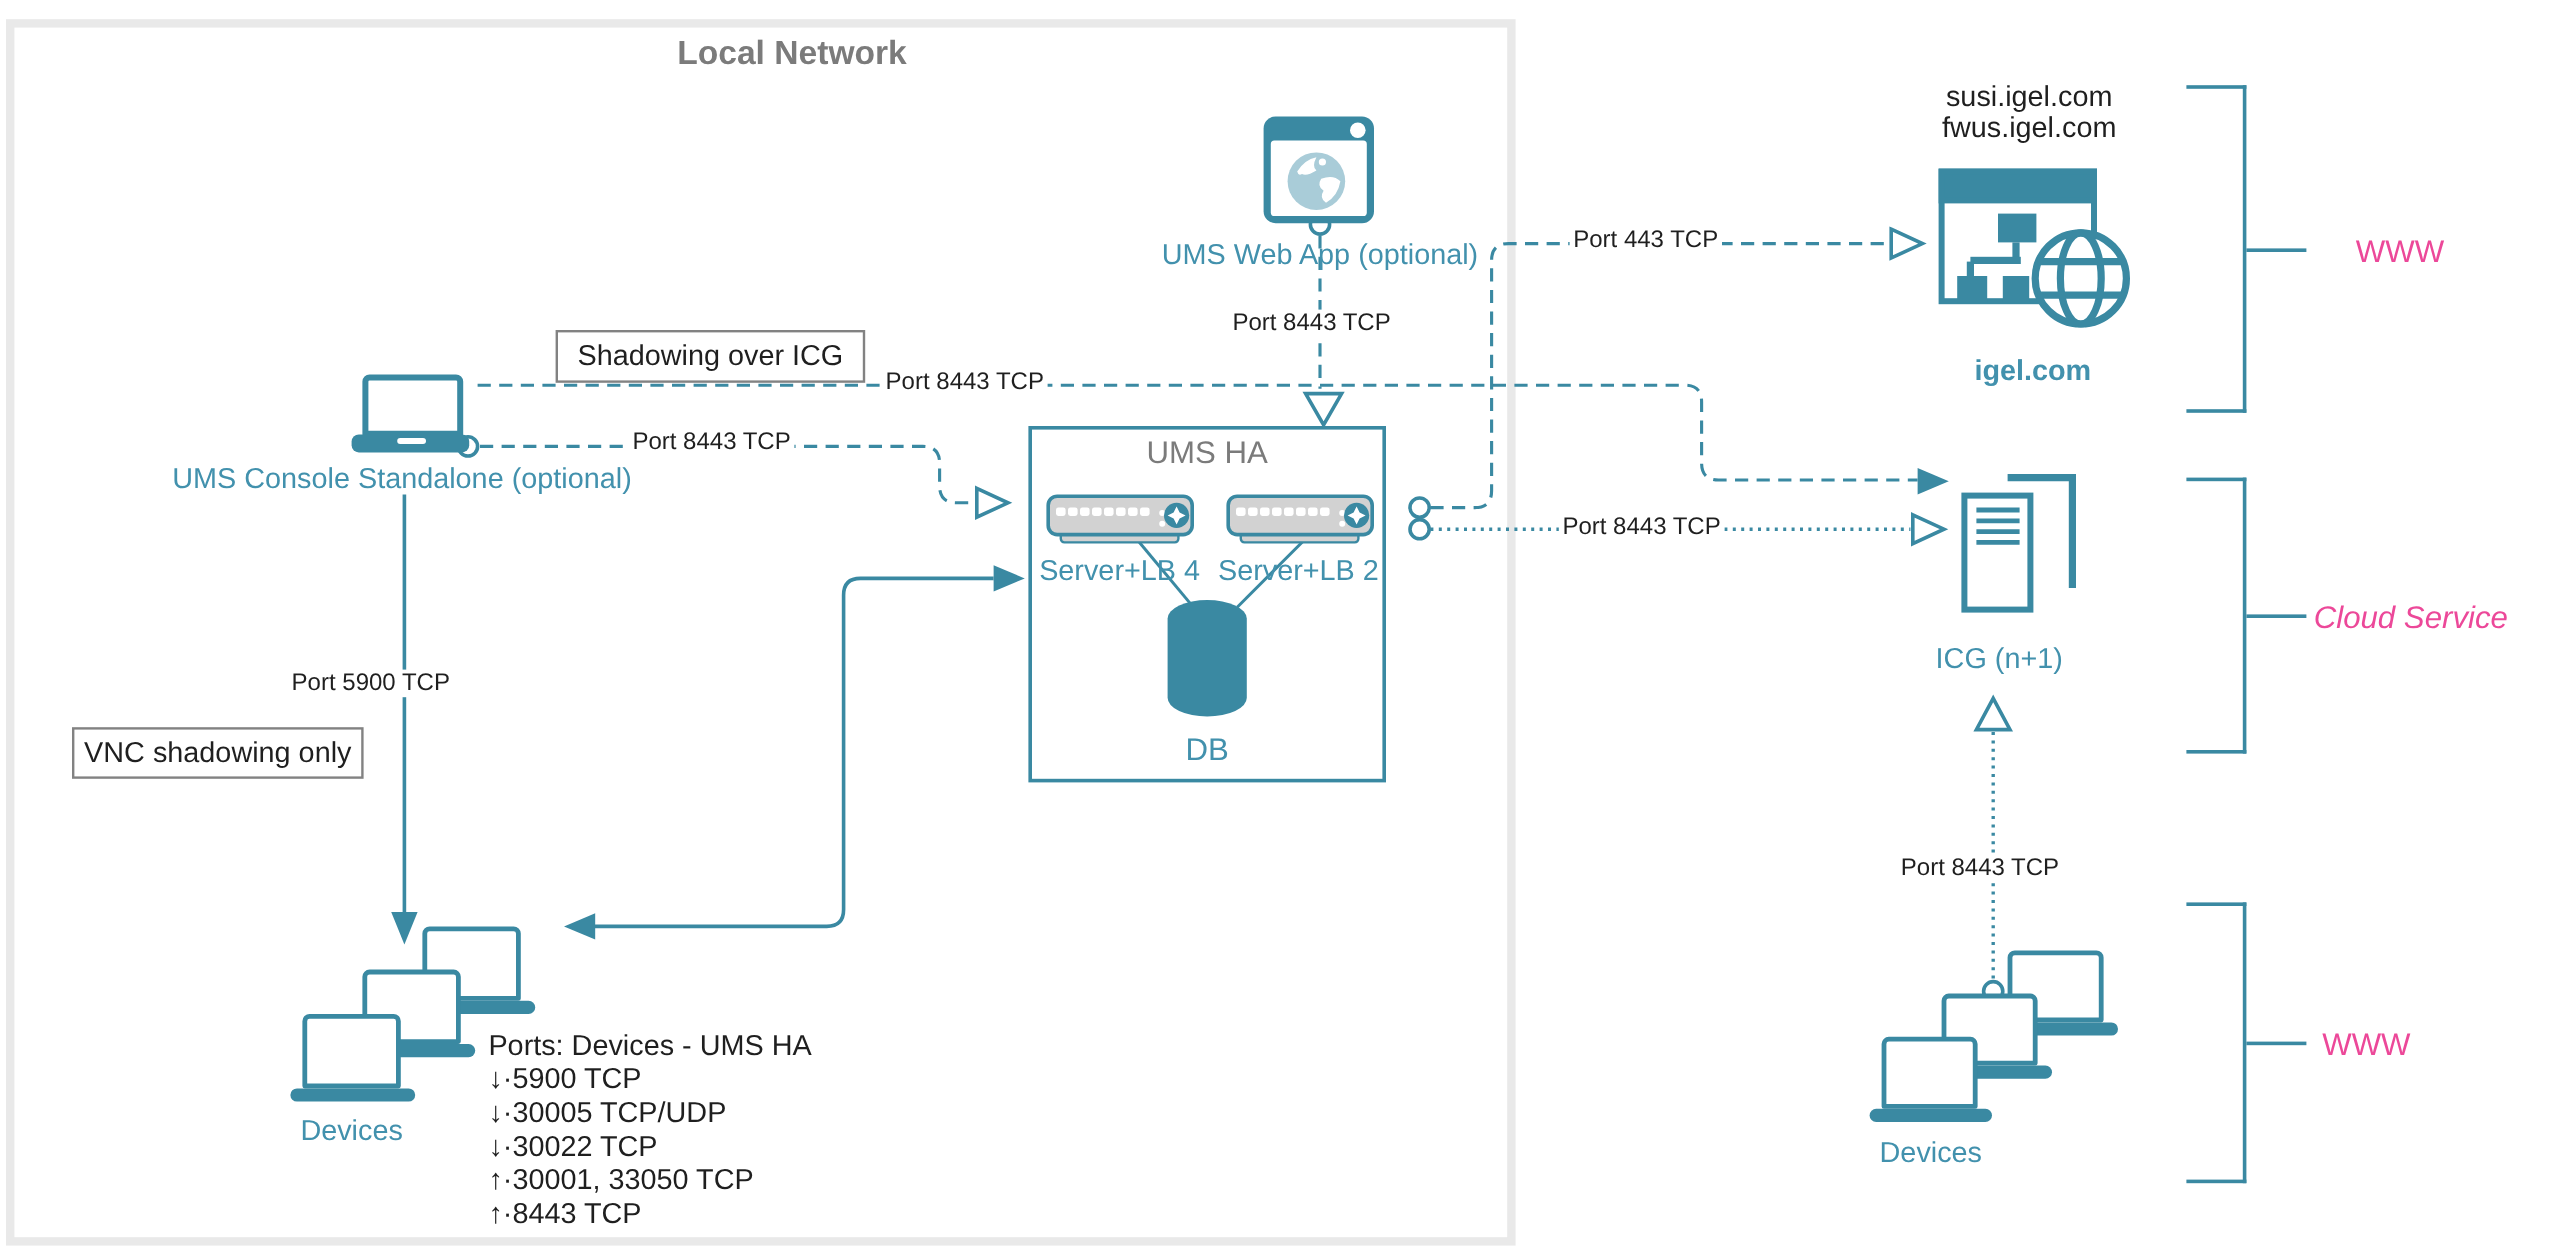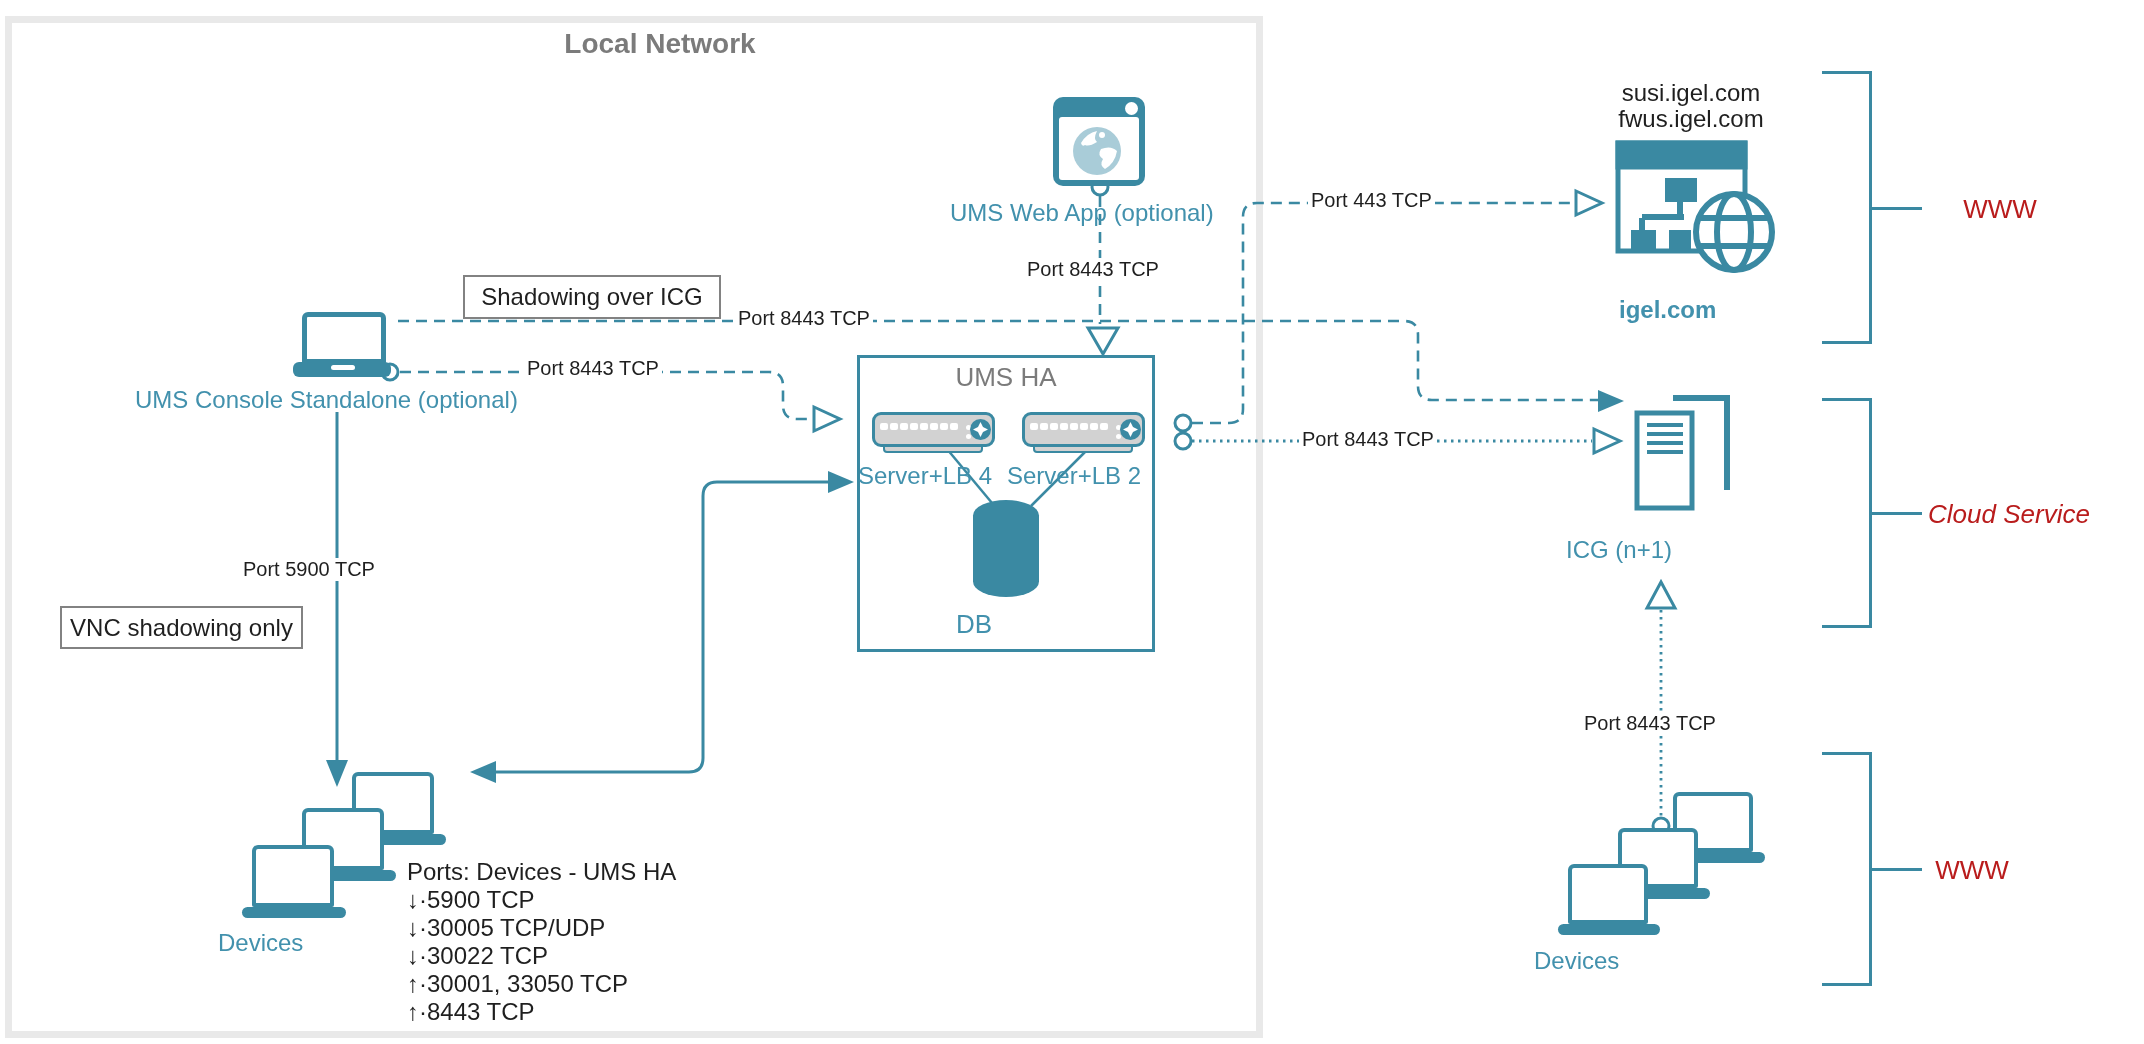--- a/index.html
+++ b/index.html
@@ -4,24 +4,24 @@
 <style>
   html,body{margin:0;padding:0;background:#ffffff;}
   #canvas{position:relative;width:2144px;height:1044px;background:#ffffff;
           font-family:"Liberation Sans", sans-serif;overflow:hidden;}
   .abs{position:absolute;}
   
   #frame{left:5px;top:16px;width:1258px;height:1022px;border:7px solid #e9e9e9;box-sizing:border-box;}
   #frame-title{left:530px;top:28px;width:260px;text-align:center;font-size:28px;font-weight:bold;color:#7b7b7b;}
   
   .port-label{font-size:20px;color:#1f1f1f;background:#ffffff;white-space:nowrap;padding:0 3px;z-index:6;}
-  .node-label{font-size:24px;color:#4291ad;text-align:left;white-space:nowrap;z-index:5;}
+  .node-label{font-size:24px;color:#4291ad;text-align:center;white-space:nowrap;z-index:5;}
   .callout{border:2px solid #828282;background:#ffffff;font-size:24px;color:#1f1f1f;
            display:flex;align-items:center;justify-content:center;white-space:nowrap;z-index:6;box-sizing:border-box;}
-  .zone-label{font-size:26px;color:#b91c1c;white-space:nowrap;text-align:center;z-index:5;}
+  .zone-label{font-size:26px;color:#ec4899;white-space:nowrap;text-align:center;z-index:5;}
   
   .bracket{border-top:3px solid #3a89a2;border-right:3px solid #3a89a2;border-bottom:3px solid #3a89a2;
            width:50px;box-sizing:border-box;}
   .bracket-tick{width:50px;height:0;border-top:3px solid #3a89a2;}
   
   #ums-ha-box{left:857px;top:355px;width:298px;height:297px;border:3px solid #3a89a2;box-sizing:border-box;z-index:1;}
   #ums-ha-title{left:857px;top:362px;width:298px;text-align:center;font-size:26px;color:#7b7b7b;z-index:2;}
   
   .laptop{z-index:3;}
   .laptop .screen{position:absolute;background:#ffffff;border:4px solid #3a89a2;border-radius:6px 6px 2px 2px;box-sizing:border-box;}
@@ -182,21 +182,21 @@
 
   <div class="abs" style="left:407px;top:858px;font-size:24px;color:#1f1f1f;line-height:28px;z-index:5;">
     <div>Ports: Devices - UMS HA</div>
     <div>↓·5900 TCP</div>
     <div>↓·30005 TCP/UDP</div>
     <div>↓·30022 TCP</div>
     <div>↑·30001, 33050 TCP</div>
     <div>↑·8443 TCP</div>
   </div>
 
-  <div class="abs" style="left:1566px;top:68px;width:250px;text-align:center;font-size:24px;color:#1f1f1f;line-height:26px;z-index:5;margin-top:12px;">
+  <div class="abs" style="left:1566px;top:68px;width:250px;text-align:center;font-size:24px;color:#1f1f1f;line-height:26px;z-index:5;">
     <div>susi.igel.com</div>
     <div>fwus.igel.com</div>
   </div>
   <div class="abs" id="igel-icon">
     <svg width="165" height="145" viewBox="0 0 165 145">
       <rect x="3" y="3" width="127" height="108" fill="#ffffff" stroke="#3a89a2" stroke-width="5"></rect>
       <rect x="3" y="3" width="127" height="24" fill="#3a89a2" stroke="#3a89a2" stroke-width="5"></rect>
       <g fill="#3a89a2">
         <rect x="50" y="38" width="32" height="24"></rect>
         <rect x="62" y="62" width="6" height="14"></rect>

